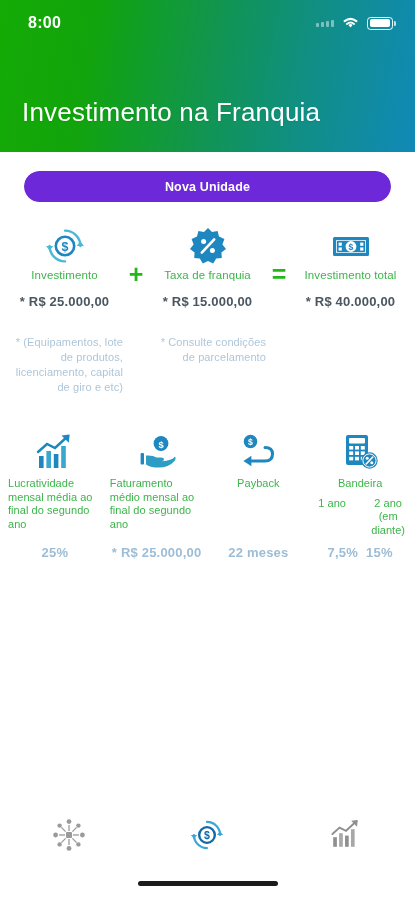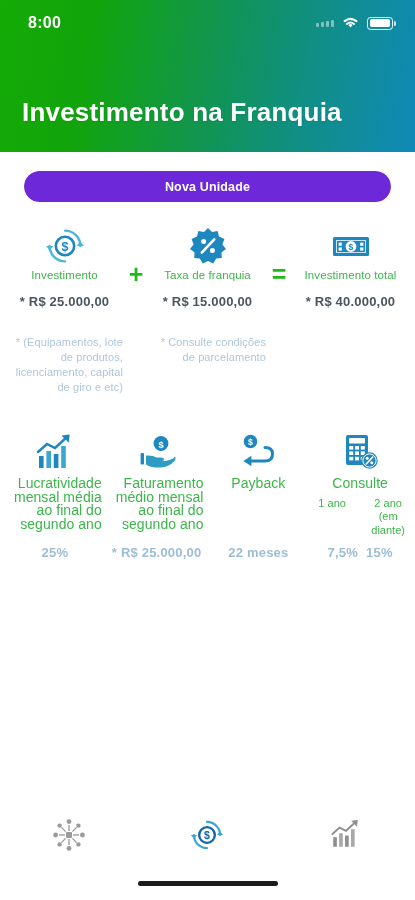--- a/index.html
+++ b/index.html
@@ -34,21 +34,21 @@
     border-radius:3.5px; position:relative; padding:1.6px;
   }
   .battery::after {
     content:""; position:absolute; right:-4px; top:3.5px;
     width:2.2px; height:5px; background:rgba(255,255,255,.75);
     border-radius:0 1.5px 1.5px 0;
   }
   .battery span { display:block; height:100%; background:#fff; border-radius:1.8px; }
   .page-title {
     position:absolute; left:22px; bottom:24px;
-    font-size:26px; font-weight:700; letter-spacing:.2px;
+    font-size:26px; font-weight:400; letter-spacing:.2px;
     text-shadow:0 1px 2px rgba(0,0,0,.07);
   }
 
   
   .tabs {
     margin:19px 24px 0 24px; height:31px;
     background:#eceef0; border-radius:16px;
     display:flex; overflow:hidden;
   }
   .tab {
@@ -81,21 +81,21 @@
   }
   .note {
     color:#aec6da; font-size:11px; text-align:right;
     line-height:15px; margin-top:26px; letter-spacing:.1px;
   }
 
   
   .row2 { display:flex; align-items:flex-start; padding:37px 4px 0 4px; }
   .col2 { flex:1; display:flex; flex-direction:column; align-items:center; }
   .lbl2 {
-    color:#3cb54a; font-size:14px; text-align:right;
+    color:#3cb54a; font-size:11px; text-align:left;
     line-height:13.5px; margin-top:5px; letter-spacing:.05px; padding:0 4px;
   }
   .sub2row { display:flex; justify-content:center; gap:22px; margin-top:6px; width:100%; }
   .sub2 {
     color:#3cb54a; font-size:11px; line-height:13.5px; text-align:center; width:34px;
   }
   .row2-vals { display:flex; padding:0 4px; margin-top:8px; }
   .row2-vals > div { flex:1; display:flex; justify-content:center; gap:8px;font-weight:bold; }
   .row2-vals span { color:#9dbdd6; font-size:13px; letter-spacing:.2px; white-space:nowrap; }
 
@@ -246,21 +246,21 @@
         <rect x="21.8" y="19.4" width="4" height="3.6" fill="#fff"></rect>
         <rect x="10.2" y="24.8" width="4" height="3.6" fill="#fff"></rect>
         <rect x="16" y="24.8" width="4" height="3.6" fill="#fff"></rect>
         <rect x="21.8" y="24.8" width="4" height="3.6" fill="#fff"></rect>
         <circle cx="30.5" cy="28.5" r="8.2" fill="#1e87bf"></circle>
         <circle cx="30.5" cy="28.5" r="6.6" fill="#1e87bf" stroke="#fff" stroke-width="1"></circle>
         <circle cx="28.2" cy="26.2" r="1.5" fill="#fff"></circle>
         <circle cx="32.8" cy="30.8" r="1.5" fill="#fff"></circle>
         <path d="M33.8 25 L27.2 32" stroke="#fff" stroke-width="1.6" stroke-linecap="round"></path>
       </svg>
-      <div class="lbl2">Consulte</div>
+      <div class="lbl2">Bandeira</div>
       <div class="sub2row">
         <div class="sub2">1 ano</div>
         <div class="sub2">2 ano (em diante)</div>
       </div>
     </div>
 
   </div>
 
   <div class="row2-vals">
     <div>

